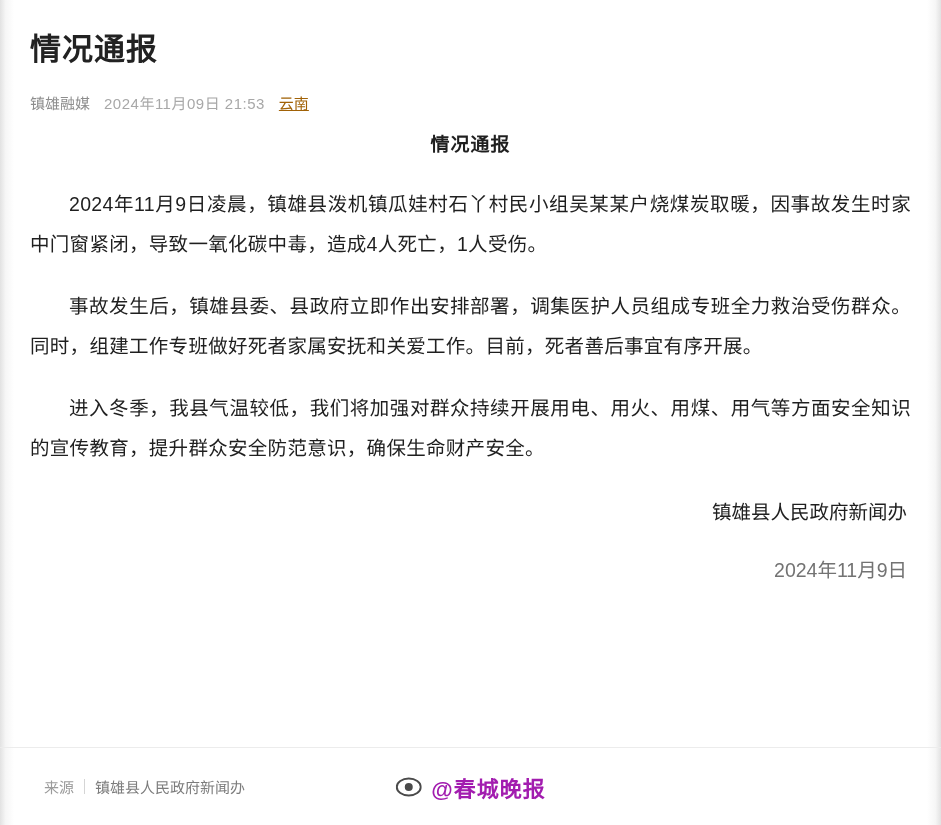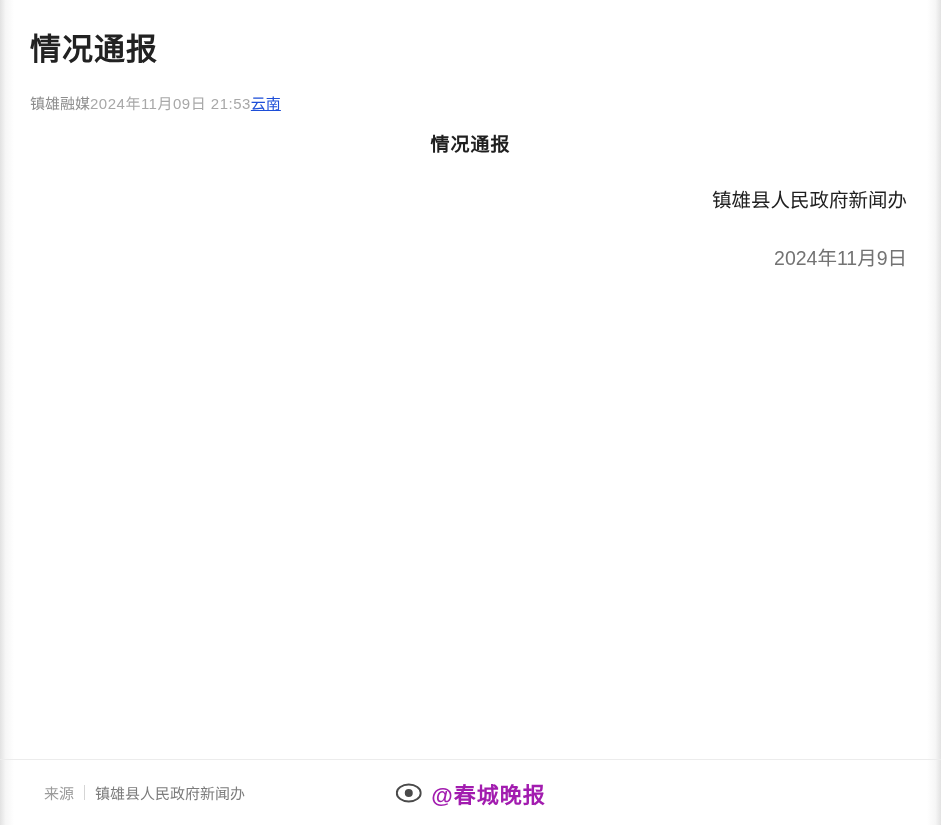--- a/index.html
+++ b/index.html
@@ -30,33 +30,34 @@
     font-weight: bold;
     color: #222222;
     letter-spacing: 1px;
     margin: 0;
     padding-top: 30px;
     line-height: 1.3;
   }
   .meta-row {
     display: flex;
     align-items: center;
+    gap: 14px;
     margin-top: 22px;
     font-size: 15px;
     color: #9b9b9b;
   }
   .meta-source {
     color: #8d8d8d;
   }
   .meta-date {
     color: #a8a8a8;
     letter-spacing: 0.5px;
   }
   .meta-location {
-    color: #1d4ed8;
+    color: #a16207;
     text-decoration: underline;
   }
 
   
   .banner {
     position: relative;
     height: 110px;
     margin-top: 42px;
   }
   .banner-rule-left,
@@ -137,21 +138,21 @@
     text-align: right;
     padding-right: 4px;
   }
 
   
   .footer {
     position: absolute;
     left: 0;
     right: 0;
     bottom: 0;
-    height: 66px;
+    height: 78px;
     border-top: 1px solid #ececec;
     display: flex;
     align-items: center;
     padding: 0 44px;
     box-sizing: border-box;
     text-align: right;
   }
   .footer-source {
     display: flex;
     align-items: center;
@@ -216,20 +217,25 @@
 
   <div class="meta-row">
     <span class="meta-source">镇雄融媒</span>
     <span class="meta-date">2024年11月09日 21:53</span>
     <span class="meta-location">云南</span>
   </div>
 
 
   <div class="doc-heading">情况通报</div>
 
+  <div class="doc-body">
+    <p>2024年11月9日凌晨，镇雄县泼机镇瓜娃村石丫村民小组吴某某户烧煤炭取暖，因事故发生时家中门窗紧闭，导致一氧化碳中毒，造成4人死亡，1人受伤。</p>
+    <p>事故发生后，镇雄县委、县政府立即作出安排部署，调集医护人员组成专班全力救治受伤群众。同时，组建工作专班做好死者家属安抚和关爱工作。目前，死者善后事宜有序开展。</p>
+    <p>进入冬季，我县气温较低，我们将加强对群众持续开展用电、用火、用煤、用气等方面安全知识的宣传教育，提升群众安全防范意识，确保生命财产安全。</p>
+  </div>
 
   <div class="sign-block">镇雄县人民政府新闻办</div>
   <div class="sign-date">2024年11月9日</div>
 
   <div class="footer">
     <div class="footer-source">
       <span>来源</span>
       <span class="footer-divider"></span>
       <span class="footer-source-name">镇雄县人民政府新闻办</span>
     </div>

